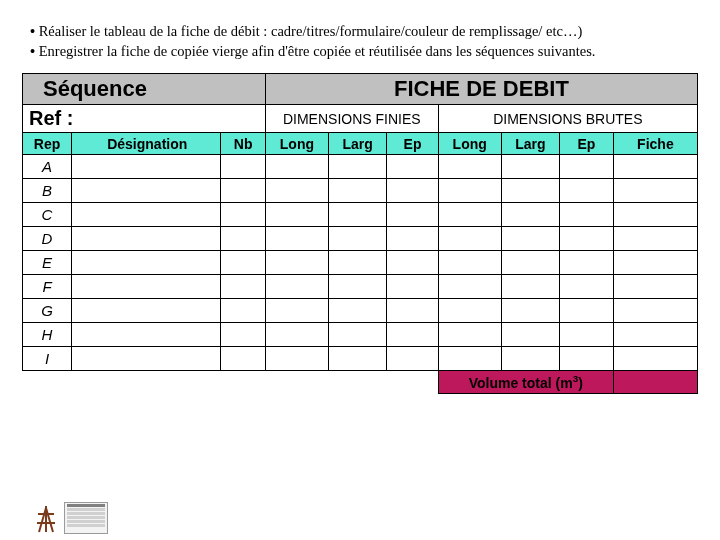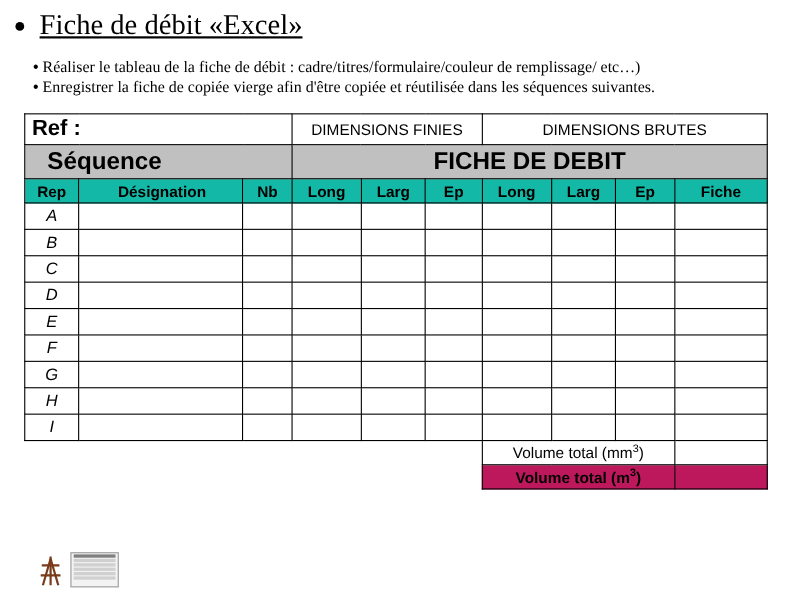--- a/index.html
+++ b/index.html
@@ -18,42 +18,39 @@
   ul.sub>li{font-size:14.5px;line-height:1.35}
   ul.sub>li::before{content:"• ";font-weight:bold}
   .sheet{margin:8px 8px 0 8px}
   table{border-collapse:collapse;width:100%;table-layout:fixed;font-family:Arial,Helvetica,sans-serif}
   td,th{border:1px solid #000;padding:2px 4px;height:22px;box-sizing:border-box}
   .hdr{background:#c0c0c0;font-weight:bold;text-align:center}
   .seq{font-size:22px;text-align:left;padding-left:20px}
   .fdd{font-size:22px;text-align:center}
   .ref{font-size:20px;font-weight:bold;text-align:left;padding-left:6px}
   .dims{font-size:14px;font-weight:normal;text-align:center}
-  .colhdr td{font-weight:bold;text-align:center;font-size:14px;background:#14b8a6}
+  .colhdr td{font-weight:bold;text-align:center;font-size:14px;background:#5eead4}
   .rowlabel{text-align:center;font-style:italic;font-size:15px}
   tr.data td{height:24px}
   .vt-blank{border:none}
   .vt-label{text-align:center;font-size:14px}
   .vt-gray{background:#be185d;font-weight:bold}
   sup{font-size:.7em}
   
   .thumbs{position:absolute;left:34px;bottom:6px;display:flex;gap:6px;align-items:flex-end}
   .easel{width:24px;height:32px;position:relative}
   .easel svg{display:block}
   .mini{width:42px;height:30px;border:1px solid #9a9a9a;background:#f3f3f3;position:relative;overflow:hidden}
   .mini .row{height:3px;margin:1px 2px;background:#d0d0d0}
   .mini .row.h{background:#808080}
 </style>
 </head>
 <body>
 
 <div class="slide">
-  <ul class="top">
-    <li><span>Fiche de débit «Excel»</span></li>
-  </ul>
   <ul class="sub">
     <li>Réaliser le tableau de la fiche de débit : cadre/titres/formulaire/couleur de remplissage/ etc…)</li>
     <li>Enregistrer la fiche de copiée vierge afin d'être copiée et réutilisée dans les séquences suivantes.</li>
   </ul>
 
   <div class="sheet">
     <table>
       <colgroup>
         <col style="width:42px">
           <col style="width:128px">
@@ -61,27 +58,27 @@
         <col style="width:54px">
           <col style="width:50px">
           <col style="width:44px">
         <col style="width:54px">
           <col style="width:50px">
           <col style="width:46px">
           <col style="width:72px">
       </colgroup>
       <tbody>
           <tr>
+        <td class="hdr seq" colspan="3">Séquence</td>
+        <td class="hdr fdd" colspan="7">FICHE DE DEBIT</td>
+      </tr>
+      <tr>
         <td class="ref" colspan="3">Ref :</td>
         <td class="dims" colspan="3">DIMENSIONS FINIES</td>
         <td class="dims" colspan="4">DIMENSIONS BRUTES</td>
-      </tr>
-      <tr>
-        <td class="hdr seq" colspan="3">Séquence</td>
-        <td class="hdr fdd" colspan="7">FICHE DE DEBIT</td>
       </tr>
       <tr class="colhdr">
         <td>Rep</td>
         <td style="text-align:center;padding-left:6px">Désignation</td>
         <td>Nb</td>
         <td>Long</td>
         <td>Larg</td>
         <td>Ep</td>
         <td>Long</td>
         <td>Larg</td>
@@ -191,25 +188,20 @@
             <td></td>
             <td></td>
             <td></td>
             <td></td>
             <td></td>
             <td></td>
             <td></td>
             <td></td>
           </tr>
 
-      <tr>
-        <td class="vt-blank" colspan="6"></td>
-        <td class="vt-label" colspan="3"><span>Volume total (mm</span><sup>3</sup><span>)</span></td>
-        <td></td>
-      </tr>
       <tr>
         <td class="vt-blank" colspan="6"></td>
         <td class="vt-label vt-gray" colspan="3"><span>Volume total (m</span><sup>3</sup><span>)</span></td>
         <td class="vt-gray"></td>
       </tr>
     </tbody>
       </table>
   </div>
 </div>
 

